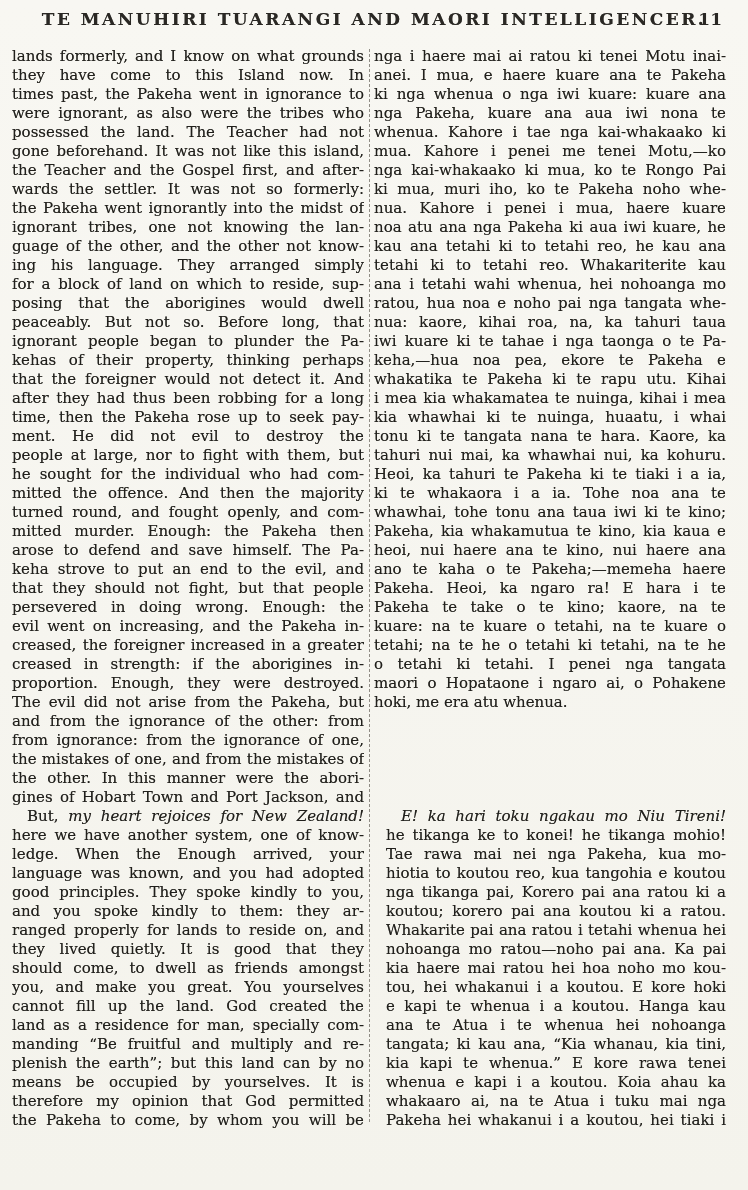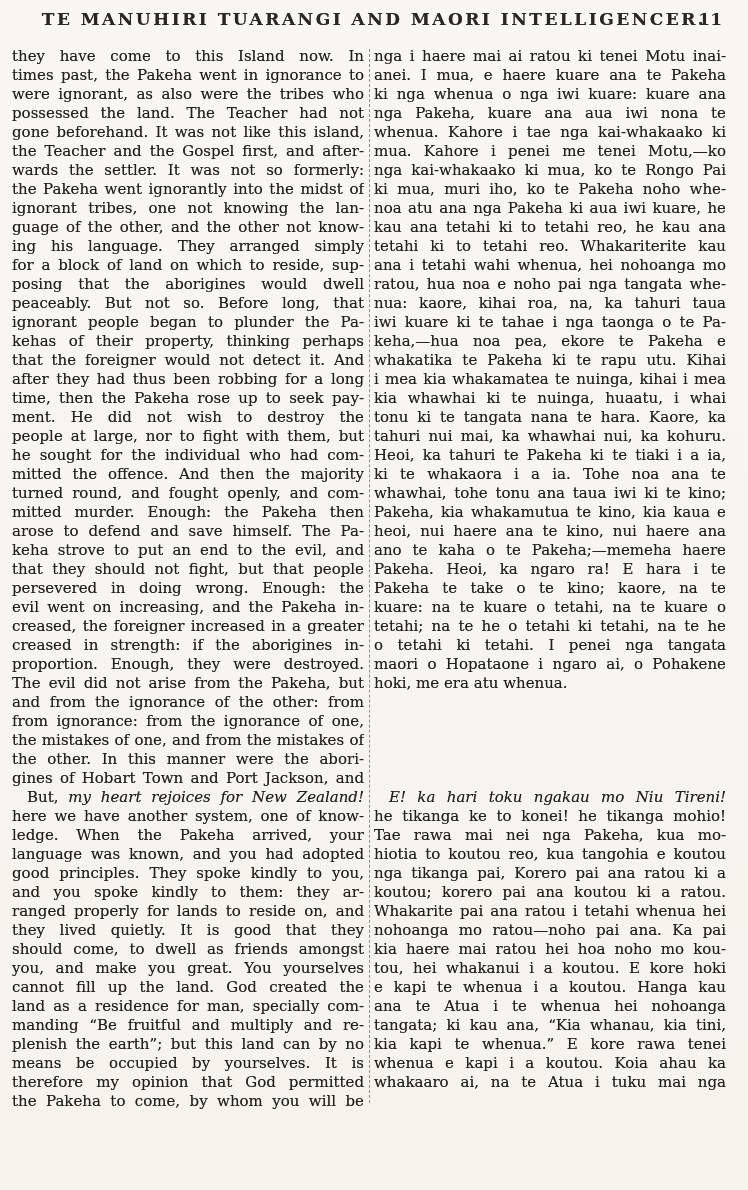--- a/index.html
+++ b/index.html
@@ -65,54 +65,56 @@
     text-shadow: 0 0 0.4px rgba(25,23,20,0.5);
   }
   .line.last {
     text-align-last: left;
   }
   .para.indent .line:first-child {
     text-indent: 15px;
   }
   .col-right .para + .para {
     margin-top: 95px;
+    margin-left: 12px;
   }
   .it { font-style: italic; }
 </style>
 </head>
 <body>
 
 <div class="page">
   <div class="header">
     <div class="title">TE MANUHIRI TUARANGI AND MAORI INTELLIGENCER.</div>
     <div class="pagenum">11</div>
   </div>
   <div class="columns">
     <div class="col col-left">
         <div class="para">
+          <div class="line">lands formerly, and I know on what grounds</div>
           <div class="line">they have come to this Island now.  In</div>
           <div class="line">times past, the Pakeha went in ignorance to</div>
           <div class="line">were ignorant, as also were the tribes who</div>
           <div class="line">possessed the land.  The Teacher had not</div>
           <div class="line">gone beforehand.  It was not like this island,</div>
           <div class="line">the Teacher and the Gospel first, and after-</div>
           <div class="line">wards the settler.  It was not so formerly:</div>
           <div class="line">the Pakeha went ignorantly into the midst of</div>
           <div class="line">ignorant tribes, one not knowing the lan-</div>
           <div class="line">guage of the other, and the other not know-</div>
           <div class="line">ing his language.  They arranged simply</div>
           <div class="line">for a block of land on which to reside, sup-</div>
           <div class="line">posing that the aborigines would dwell</div>
           <div class="line">peaceably.  But not so.  Before long, that</div>
           <div class="line">ignorant people began to plunder the Pa-</div>
           <div class="line">kehas of their property, thinking perhaps</div>
           <div class="line">that the foreigner would not detect it.  And</div>
           <div class="line">after they had thus been robbing for a long</div>
           <div class="line">time, then the Pakeha rose up to seek pay-</div>
-          <div class="line">ment.  He did not wish to destroy the</div>
+          <div class="line">ment.  He did not evil to destroy the</div>
           <div class="line">people at large, nor to fight with them, but</div>
           <div class="line">he sought for the individual who had com-</div>
           <div class="line">mitted the offence.  And then the majority</div>
           <div class="line">turned round, and fought openly, and com-</div>
           <div class="line">mitted murder.  Enough: the Pakeha then</div>
           <div class="line">arose to defend and save himself.  The Pa-</div>
           <div class="line">keha strove to put an end to the evil, and</div>
           <div class="line">that they should not fight, but that people</div>
           <div class="line">persevered in doing wrong.  Enough: the</div>
           <div class="line">evil went on increasing, and the Pakeha in-</div>
@@ -122,21 +124,21 @@
           <div class="line">The evil did not arise from the Pakeha, but</div>
           <div class="line">and from the ignorance of the other: from</div>
           <div class="line">from ignorance: from the ignorance of one,</div>
           <div class="line">the mistakes of one, and from the mistakes of</div>
           <div class="line">the other.  In this manner were the abori-</div>
           <div class="line">gines of Hobart Town and Port Jackson, and</div>
         </div>
         <div class="para indent">
           <div class="line"><span>But, </span><span class="it">my heart rejoices for New Zealand!</span></div>
           <div class="line">here we have another system, one of know-</div>
-          <div class="line">ledge.  When the Pakeha arrived, your</div>
+          <div class="line">ledge.  When the Enough arrived, your</div>
           <div class="line">language was known, and you had adopted</div>
           <div class="line">good principles.  They spoke kindly to you,</div>
           <div class="line">and you spoke kindly to them: they ar-</div>
           <div class="line">ranged properly for lands to reside on, and</div>
           <div class="line">they lived quietly.  It is good that they</div>
           <div class="line">should come, to dwell as friends amongst</div>
           <div class="line">you, and make you great.  You yourselves</div>
           <div class="line">cannot fill up the land.  God created the</div>
           <div class="line">land as a residence for man, specially com-</div>
           <div class="line">manding “Be fruitful and multiply and re-</div>
@@ -150,20 +152,21 @@
     <div class="col col-right">
         <div class="para">
           <div class="line">nga i haere mai ai ratou ki tenei Motu inai-</div>
           <div class="line">anei.  I mua, e haere kuare ana te Pakeha</div>
           <div class="line">ki nga whenua o nga iwi kuare: kuare ana</div>
           <div class="line">nga Pakeha, kuare ana aua iwi nona te</div>
           <div class="line">whenua.  Kahore i tae nga kai-whakaako ki</div>
           <div class="line">mua.  Kahore i penei me tenei Motu,—ko</div>
           <div class="line">nga kai-whakaako ki mua, ko te Rongo Pai</div>
           <div class="line">ki mua, muri iho, ko te Pakeha noho whe-</div>
+          <div class="line">nua.  Kahore i penei i mua, haere kuare</div>
           <div class="line">noa atu ana nga Pakeha ki aua iwi kuare, he</div>
           <div class="line">kau ana tetahi ki to tetahi reo, he kau ana</div>
           <div class="line">tetahi ki to tetahi reo.  Whakariterite kau</div>
           <div class="line">ana i tetahi wahi whenua, hei nohoanga mo</div>
           <div class="line">ratou, hua noa e noho pai nga tangata whe-</div>
           <div class="line">nua: kaore, kihai roa, na, ka tahuri taua</div>
           <div class="line">iwi kuare ki te tahae i nga taonga o te Pa-</div>
           <div class="line">keha,—hua noa pea, ekore te Pakeha e</div>
           <div class="line">whakatika te Pakeha ki te rapu utu.  Kihai</div>
           <div class="line">i mea kia whakamatea te nuinga, kihai i mea</div>
@@ -194,16 +197,17 @@
           <div class="line">Whakarite pai ana ratou i tetahi whenua hei</div>
           <div class="line">nohoanga mo ratou—noho pai ana.  Ka pai</div>
           <div class="line">kia haere mai ratou hei hoa noho mo kou-</div>
           <div class="line">tou, hei whakanui i a koutou.  E kore hoki</div>
           <div class="line">e kapi te whenua i a koutou.  Hanga kau</div>
           <div class="line">ana te Atua i te whenua hei nohoanga</div>
           <div class="line">tangata; ki kau ana, “Kia whanau, kia tini,</div>
           <div class="line">kia kapi te whenua.”  E kore rawa tenei</div>
           <div class="line">whenua e kapi i a koutou.  Koia ahau ka</div>
           <div class="line">whakaaro ai, na te Atua i tuku mai nga</div>
+          <div class="line">Pakeha hei whakanui i a koutou, hei tiaki i</div>
         </div>
       </div>
   </div>
 </div>
 
 </body></html>

